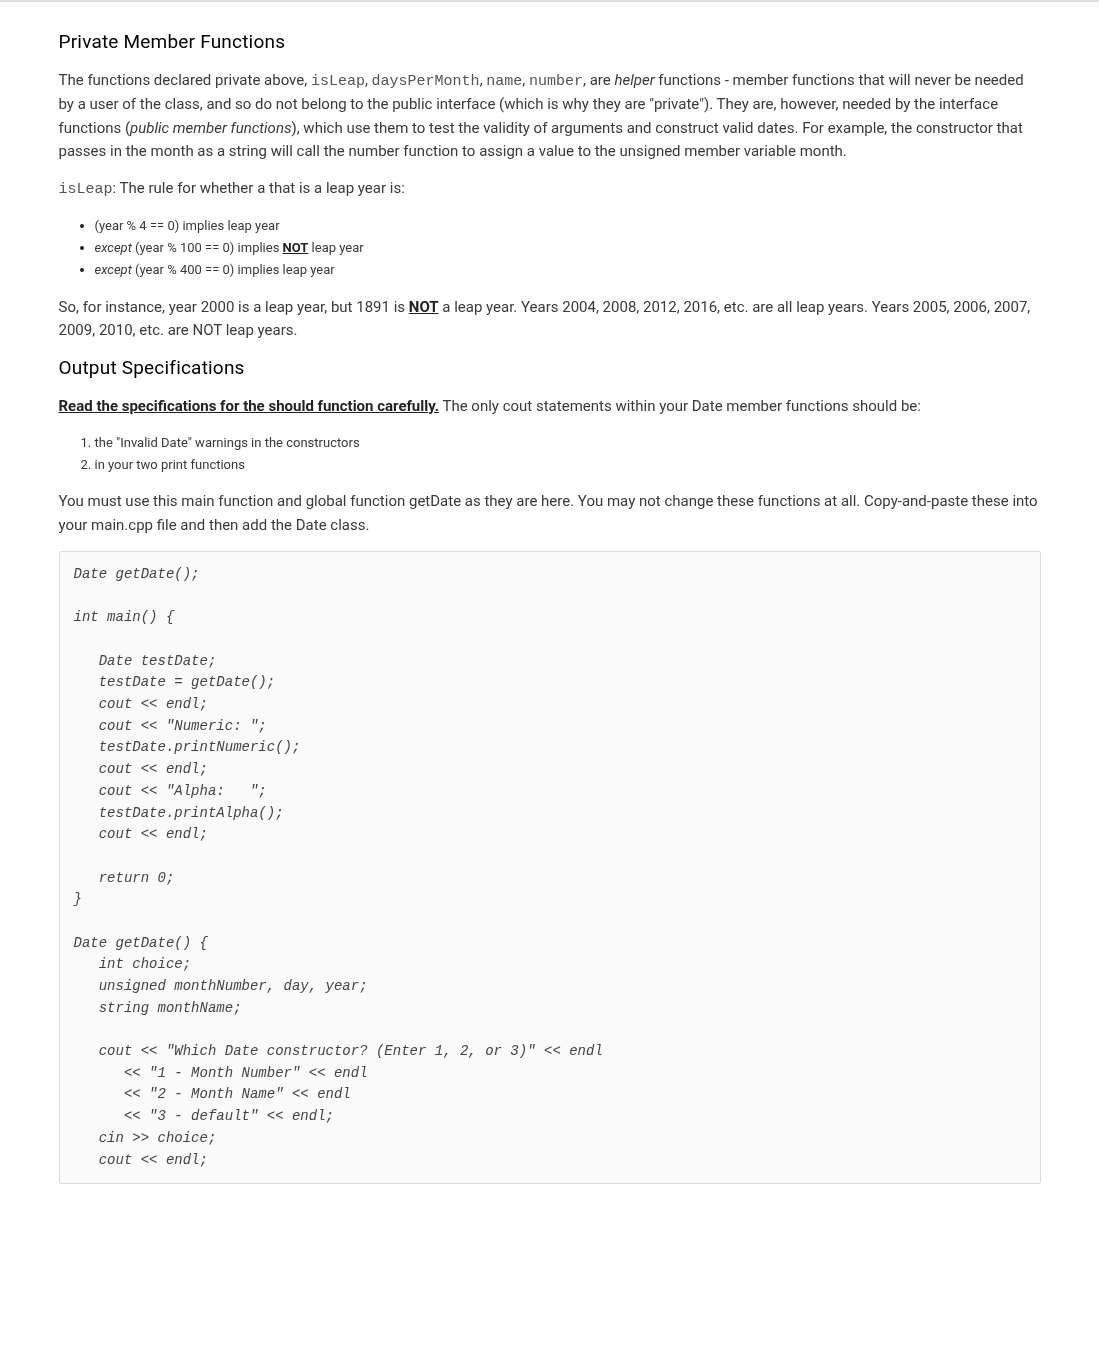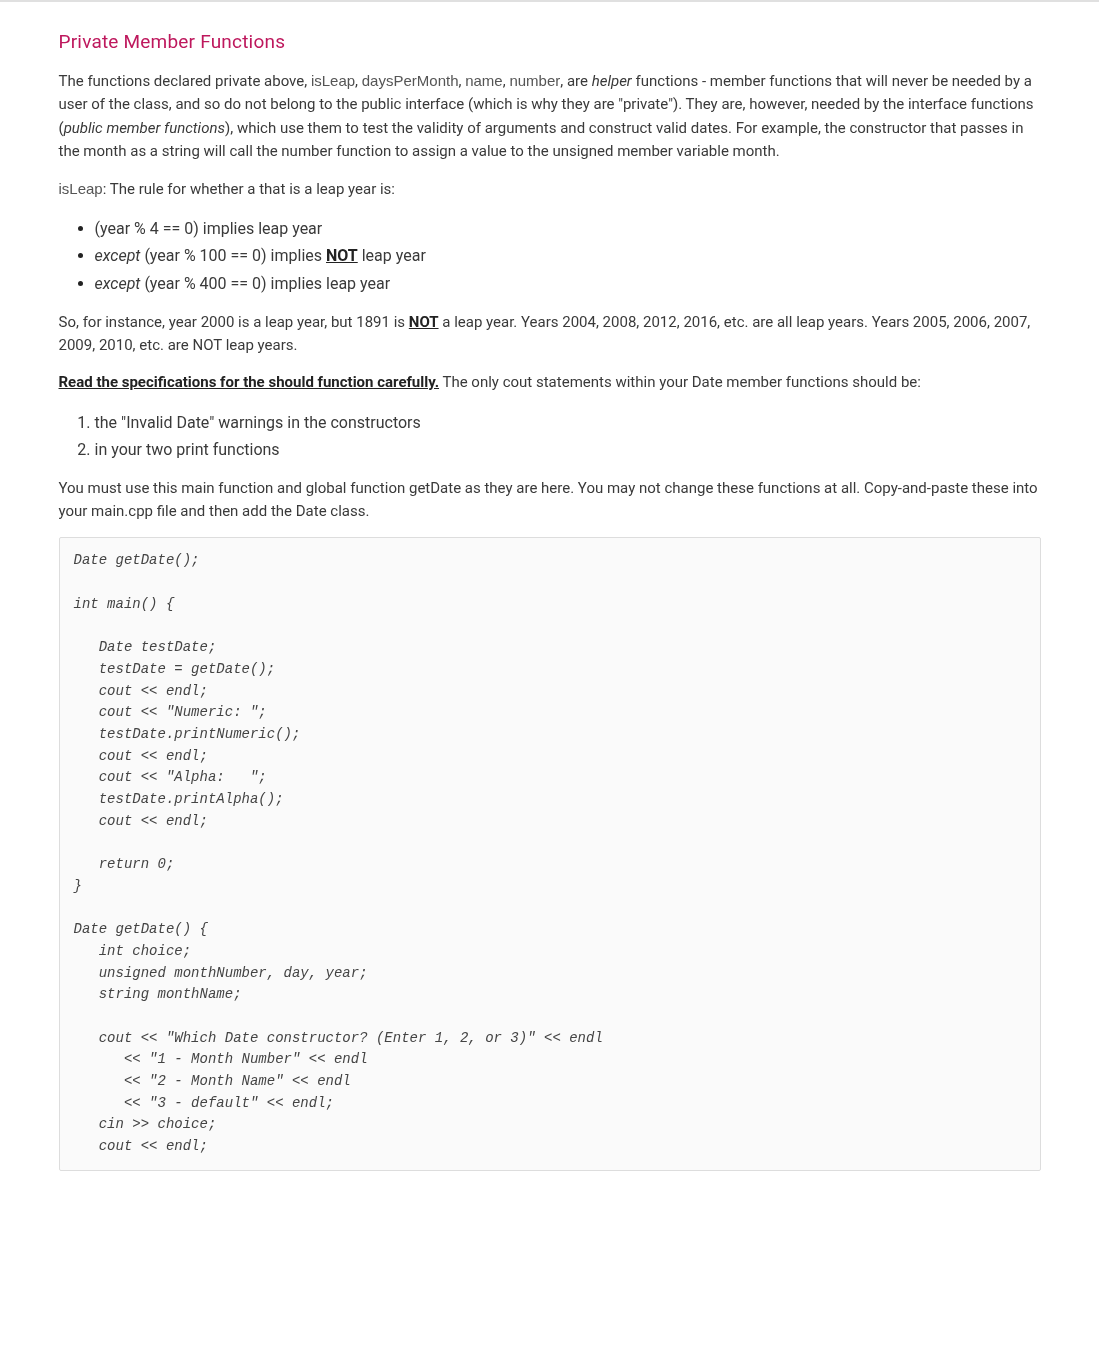--- a/index.html
+++ b/index.html
@@ -14,47 +14,47 @@
     height: 2px;
     background: #e0e0e0;
     width: 100%;
   }
   .container {
     max-width: 1030px;
     margin: 0 auto;
     padding: 16px 24px 0 24px;
   }
   h3 {
-    color: #be185d;
+    color: #000000;
     font-weight: 400;
     font-size: 19px;
     margin: 12px 0 16px 0;
     letter-spacing: 0.2px;
   }
   p {
     font-size: 15px;
     line-height: 1.55;
     color: #3a3a3a;
     margin: 14px 0;
   }
   code {
-    font-family: Liberation Sans, sans-serif;
+    font-family: Liberation Mono, monospace;
     font-size: 15px;
     color: #555;
   }
   em { font-style: italic; text-align: center; }
   strong { font-weight: 700; color: #222; text-decoration: underline; }
   ul, ol {
     padding-left: 36px;
     margin: 12px 0;
   }
   ul { list-style-type: disc; }
   ul li::marker { color: #222; }
   li {
-    font-size: 16px;
+    font-size: 13px;
     line-height: 1.7;
     color: #3a3a3a;
   }
   pre.code-block {
     background: #fafafa;
     border: 1px solid #ddd;
     border-radius: 2px;
     padding: 12px 14px;
     font-family: "Courier New", Courier, monospace;
     font-size: 14px;
@@ -90,20 +90,21 @@
     </li>
     <li>
       <em>except</em><span> (year % 400 == 0) implies leap year</span>
     </li>
   </ul>
 
   <p>
     <span>So, for instance, year 2000 is a leap year, but 1891 is </span><strong>NOT</strong><span> a leap year. Years 2004, 2008, 2012, 2016, etc. are all leap years. Years 2005, 2006, 2007, 2009, 2010, etc. are NOT leap years.</span>
   </p>
 
+  <h3>Output Specifications</h3>
 
   <p>
     <strong>Read the specifications for the should function carefully.</strong><span> The only cout statements within your Date member functions should be:</span>
   </p>
 
   <ol>
     <li>the "Invalid Date" warnings in the constructors</li>
     <li>in your two print functions</li>
   </ol>
 

